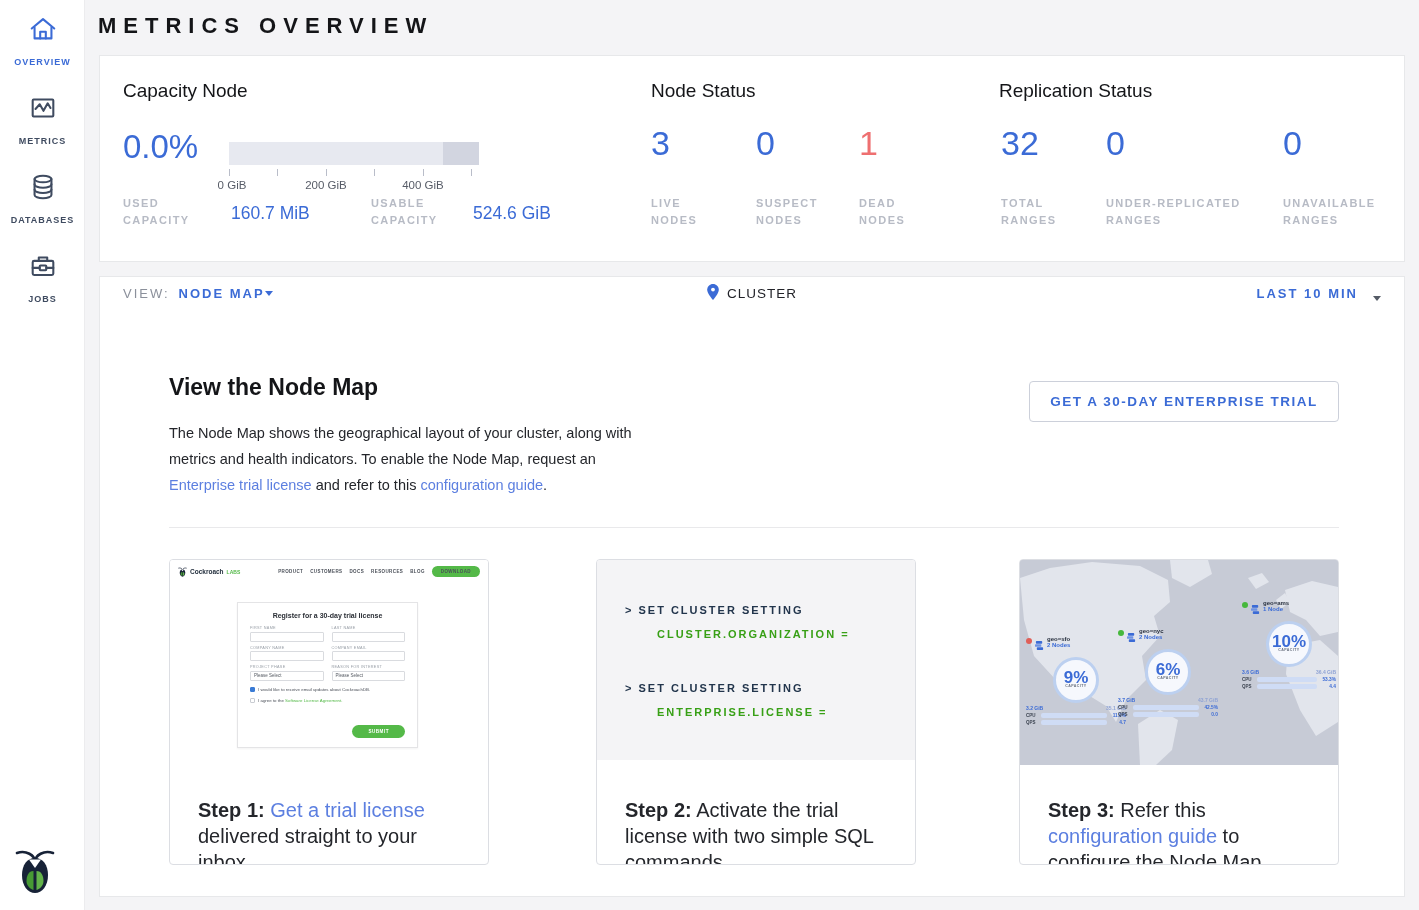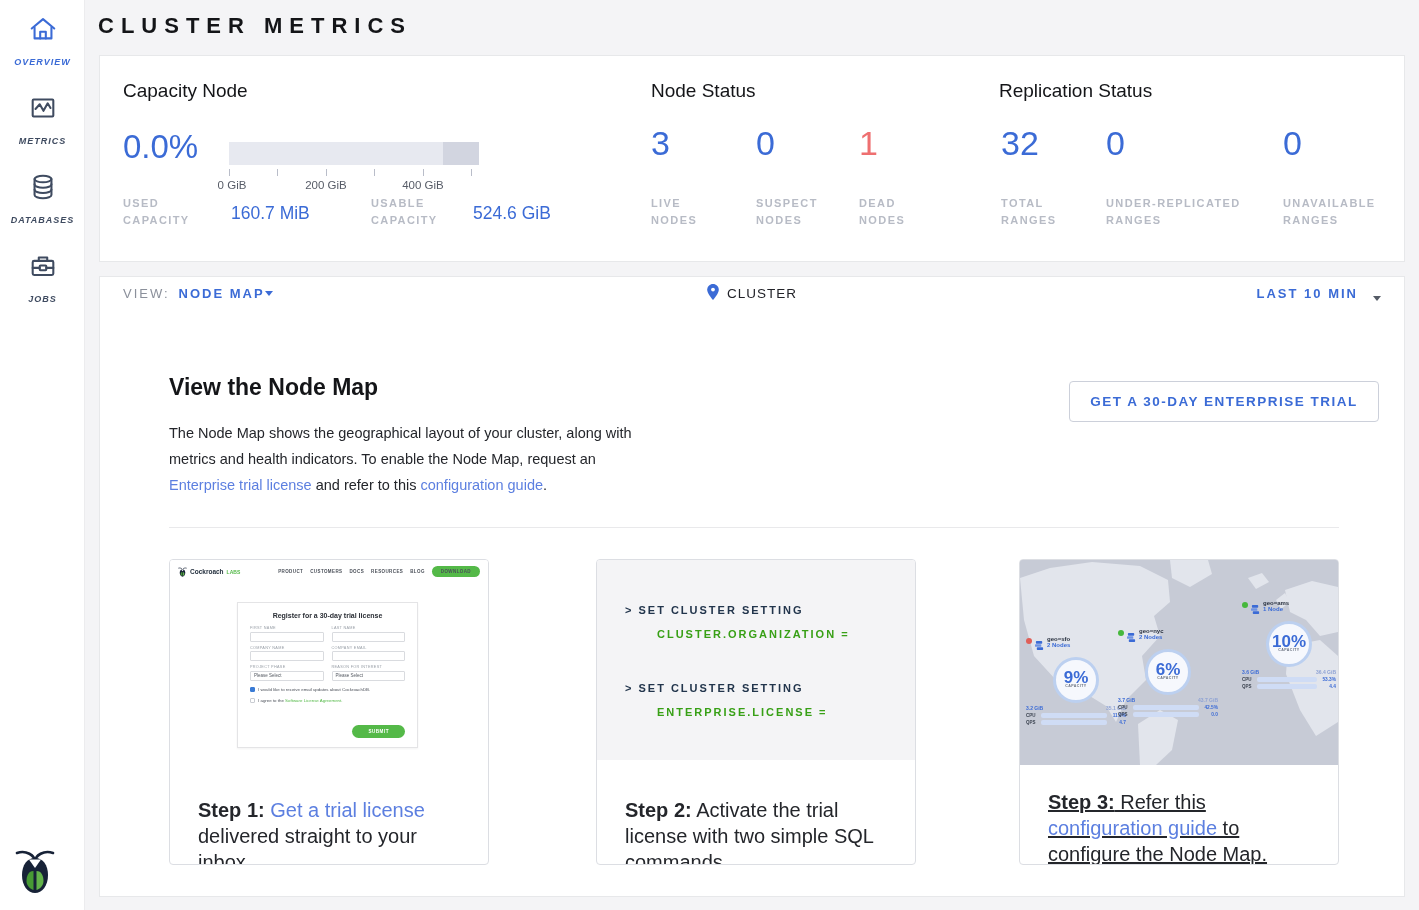--- a/index.html
+++ b/index.html
@@ -7,21 +7,21 @@
   body {
     font-family:"Liberation Sans", sans-serif;
     background:#f4f4f6;
     position:relative;
     overflow:hidden;
     color:#1c1e22;
   }
   
   .sidebar { position:absolute; left:0; top:0; width:85px; height:910px;
     background:#fff; border-right:1px solid #ececee; z-index:5; }
-  .nav-item { width:85px; padding:14px 0 10px; text-align:center; cursor:pointer;font-style:italic; }
+  .nav-item { width:85px; padding:14px 0 10px; text-align:center; cursor:pointer; }
   .nav-item .nv-icon { display:block; margin:0 auto 7px; width:30px; height:30px; color:#3f4b60; }
   .nav-item .nv-label { font-size:9px; letter-spacing:1px; font-weight:700; color:#3f4b60; }
   .nav-item.active .nv-icon { color:#3b6bd6; }
   .nav-item.active .nv-label { color:#3b6bd6; }
   .sidebar-logo { position:absolute; left:14px; bottom:16px; width:42px; height:50px; }
   
   .page-title { position:absolute; left:98px; top:13px; font-size:22px; font-weight:600;
     letter-spacing:7px; color:#141518; }
   
   .summary-card { position:absolute; left:99px; top:55px; width:1306px; height:207px;
@@ -54,28 +54,28 @@
     font-size:13px; letter-spacing:2px; color:#3b6bd6; font-weight:600; }
   
   .main-section { position:absolute; left:99px; top:310px; width:1306px; height:587px;
     background:#fff; border:1px solid #e7e8ea; border-top:none; }
   .nm-heading { position:absolute; left:69px; top:64px; font-size:23px; font-weight:600; color:#141518; }
   .nm-desc { position:absolute; left:69px; top:110px; width:475px; font-size:14.5px;
     line-height:26px; color:#24262b; }
   a.link { color:#5c7fe0; text-decoration:none; cursor:pointer; }
   .trial-btn { position:absolute; left:929px; top:71px; width:310px; height:41px; background:#fff;
     border:1px solid #ccd0da; border-radius:4px; font-family:"Liberation Sans",sans-serif;
-    font-size:13.5px; letter-spacing:1.5px; color:#3b6bd6; font-weight:600; cursor:pointer;margin-left:40px; }
+    font-size:13.5px; letter-spacing:1.5px; color:#3b6bd6; font-weight:600; cursor:pointer; }
   .nm-divider { position:absolute; left:69px; top:217px; width:1170px; height:1px; background:#e9e9eb; }
   .step-card { position:absolute; top:249px; width:320px; height:306px; background:#fff;
     border:1px solid #dcdee3; border-radius:4px; overflow:hidden; }
   .step-card.c1 { left:69px; } .step-card.c2 { left:496px; } .step-card.c3 { left:919px; }
   .card-caption { font-size:20px; line-height:26px; color:#24262b; padding:0 28px; }
   .c1 .card-caption { padding-top:17px; } .c2 .card-caption { padding-top:37px; }
-  .c3 .card-caption { padding-top:24px;text-decoration:underline; }
+  .c3 .card-caption { padding-top:32px; }
   .card-caption b { font-weight:700; }
   
   .mini-site { height:220px; background:#fff; position:relative; }
   .ms-header { display:flex; align-items:center; padding:6px 8px 4px; }
   .ms-logo { display:flex; align-items:center; gap:3px; }
   .ms-logo-name { font-size:6.5px; font-weight:700; color:#24303e; }
   .ms-logo-labs { font-size:5px; font-weight:700; color:#54b948; }
   .ms-nav { margin-left:auto; display:flex; align-items:center; gap:7px; }
   .ms-nav span { font-size:4.5px; letter-spacing:0.4px; font-weight:700; color:#4a4f58; }
   .ms-download { background:#54b948; color:#fff; font-size:4.5px; font-weight:700;
@@ -170,21 +170,21 @@
       <path d="M21 18 C21 11, 12 6, 3 9" fill="none" stroke="#172237" stroke-width="2.6" stroke-linecap="round"></path>
       <path d="M21 18 C21 11, 30 6, 39 9" fill="none" stroke="#172237" stroke-width="2.6" stroke-linecap="round"></path>
       <path d="M21 14 C29 14, 34 21, 34 31 C34 42, 28 49, 21 49 C14 49, 8 42, 8 31 C8 21, 13 14, 21 14 Z" fill="#172237"></path>
       <path d="M15 15.5 L21 24 L27 15.5 Z" fill="#ffffff"></path>
       <path d="M19.5 27 C14.5 27, 12.5 32, 12.5 37 C12.5 41.5, 16 45, 19.5 46 Z" fill="#479a34"></path>
       <path d="M22.5 27 C27.5 27, 29.5 32, 29.5 37 C29.5 41.5, 26 45, 22.5 46 Z" fill="#63b34a"></path>
     </svg>
   </span>
 </nav>
 
-<h1 class="page-title">CLUSTER METRICS</h1>
+<h1 class="page-title">METRICS OVERVIEW</h1>
 
 <section class="summary-card">
 
   <div class="sec-title" style="left:23px">Capacity Node</div>
   <div class="cap-percent">0.0%</div>
   <div class="cap-bar">
       <span class="cap-bar-dark"></span>
     </div>
   <span class="cap-tick" style="left:129px"></span>
   <span class="cap-tick" style="left:177px"></span>

